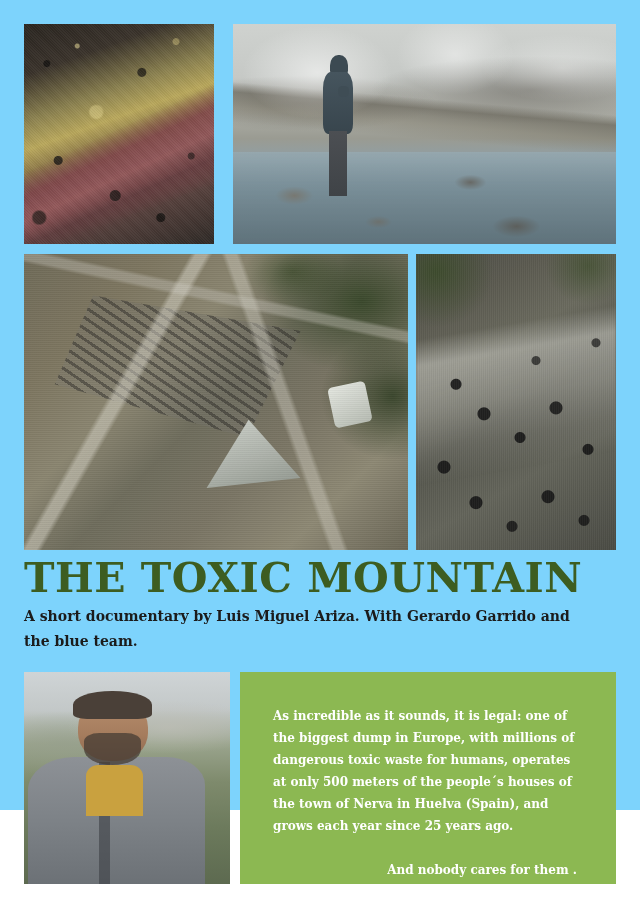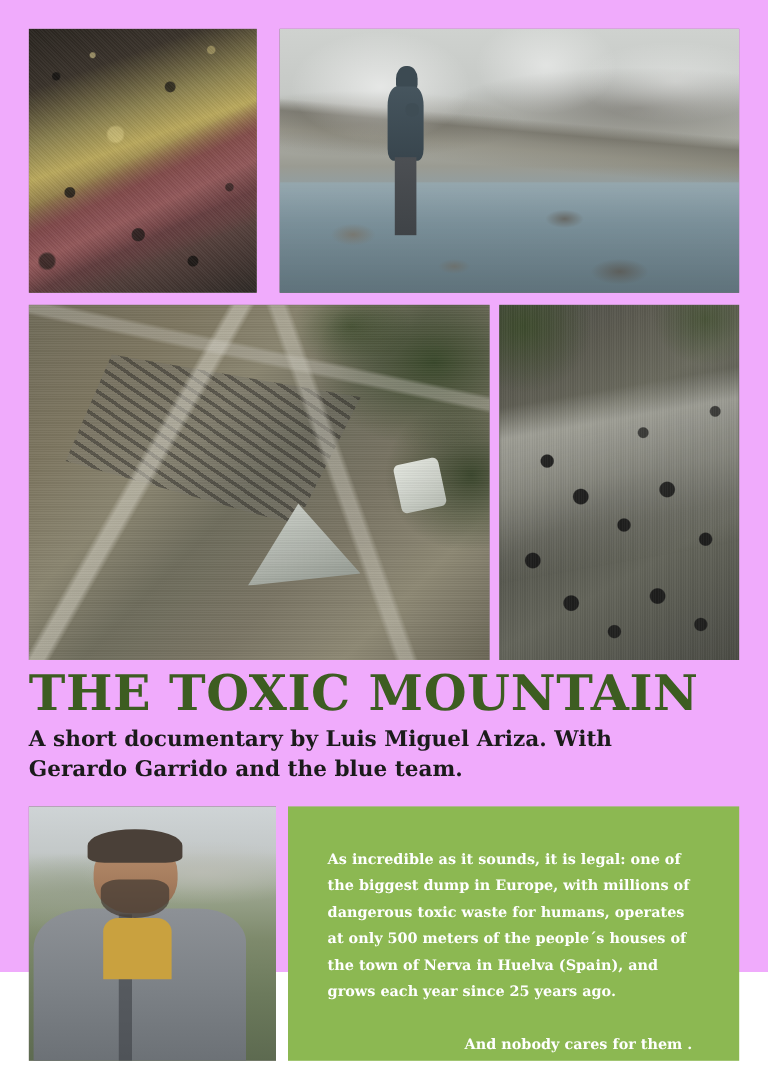--- a/index.html
+++ b/index.html
@@ -11,21 +11,21 @@
   body {
     width: 640px;
     height: 905px;
     font-family: "Liberation Serif", serif;
     overflow: hidden;
   }
   .poster {
     position: relative;
     width: 640px;
     height: 810px;
-    background: #f0abfc;
+    background: #7dd3fc;
     padding: 0;
   }
 
   
   .photo {
     position: absolute;
     overflow: hidden;
     background: #7c7c74;
   }
   .photo .layer {
@@ -254,21 +254,21 @@
     font-weight: bold;
     font-size: 41px;
     line-height: 44px;
     letter-spacing: 0.5px;
     color: #3d5d21;
   }
   .subtitle {
     margin: 4px 0 0 0;
     font-family: "DejaVu Serif", serif;
     font-weight: bold;
-    font-size: 18px;
+    font-size: 14px;
     line-height: 25px;
     color: #1b1b1b;
     max-width: 560px;
   }
 
   
   #synopsis-panel {
     position: absolute;
     left: 240px;
     top: 672px;

